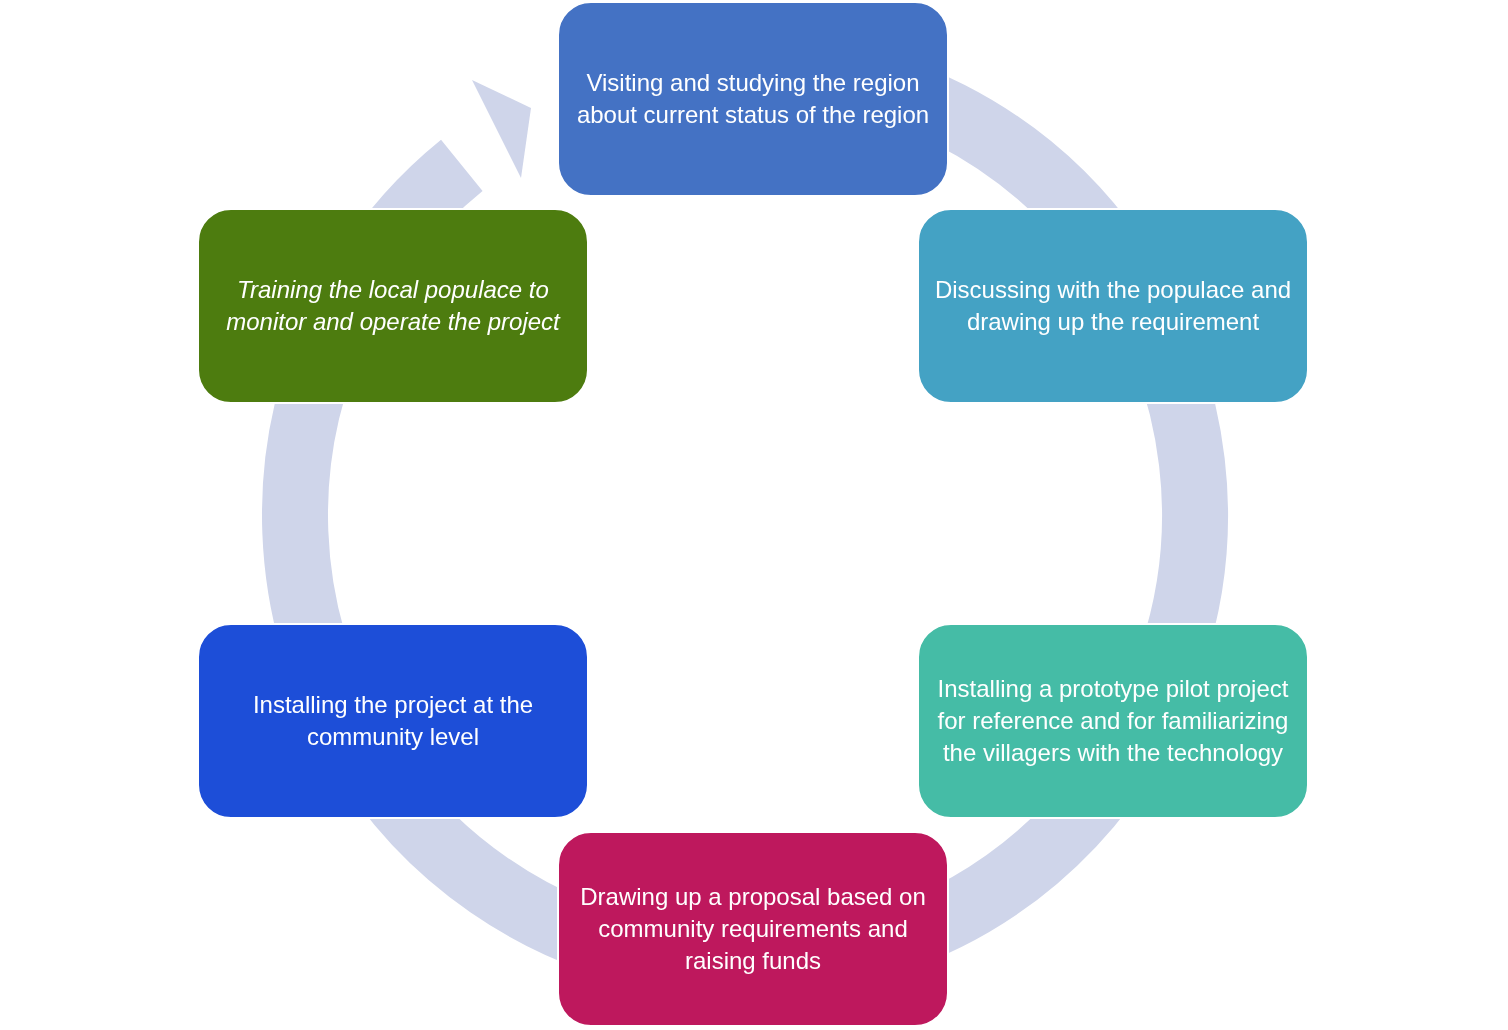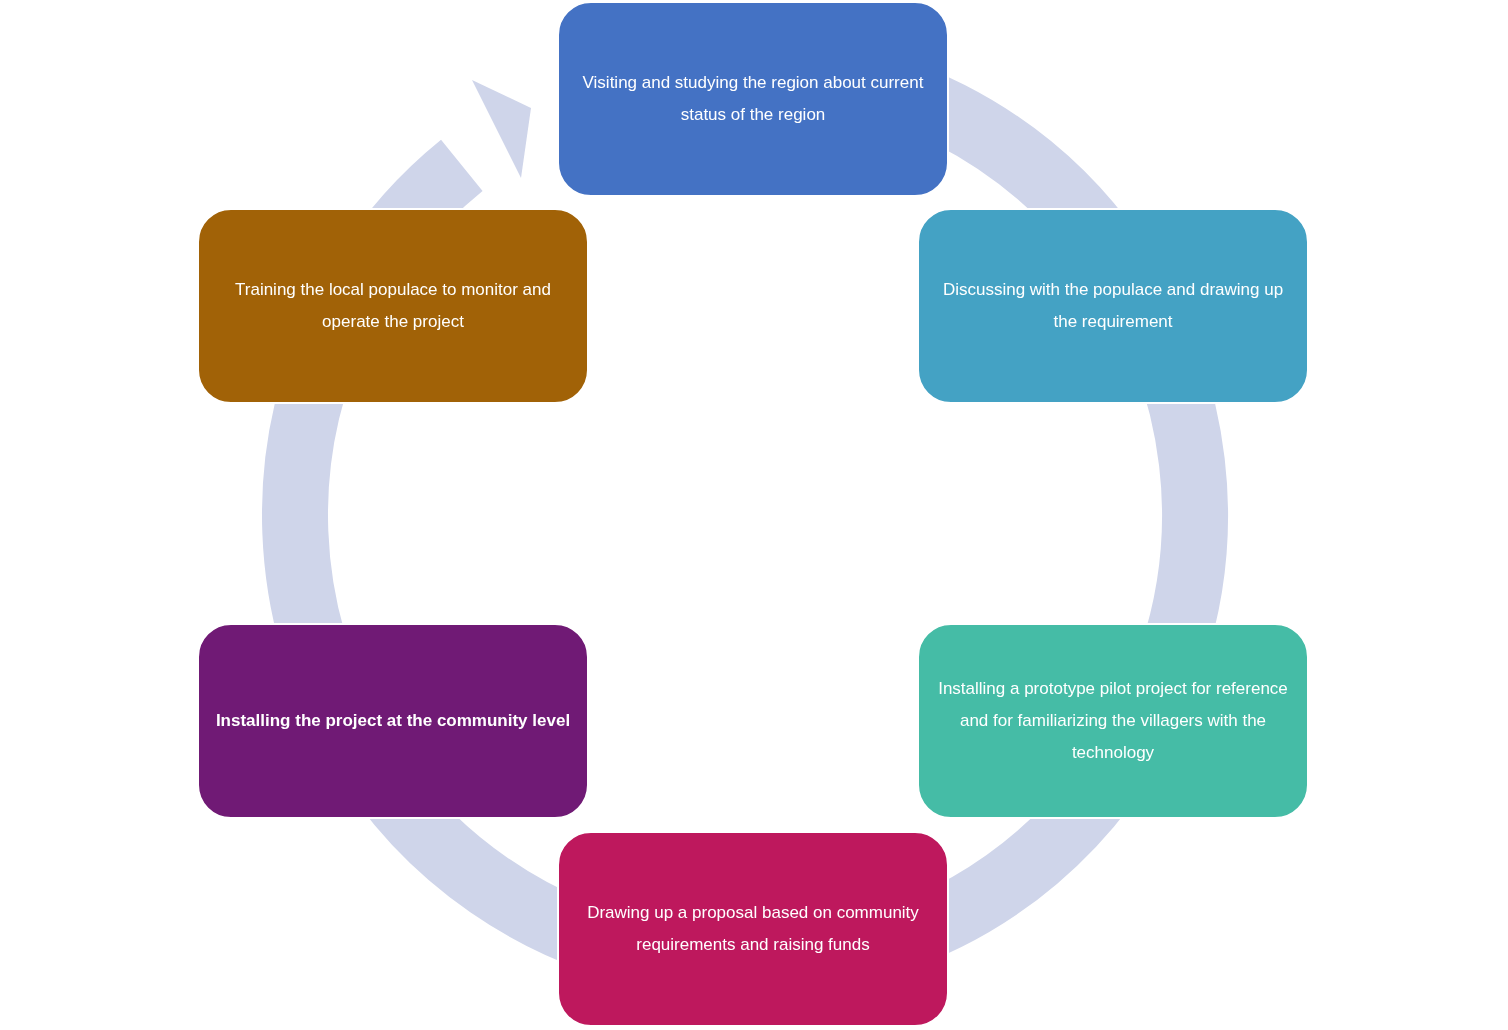--- a/index.html
+++ b/index.html
@@ -6,21 +6,21 @@
   body { width: 1508px; height: 1030px; position: relative; overflow: hidden;
          font-family: "Liberation Sans", "DejaVu Sans", sans-serif; }
   #ring { position: absolute; left: 0; top: 0; width: 1508px; height: 1030px; }
   .step {
     position: absolute; box-sizing: border-box;
     width: 392px; height: 196px;
     border-radius: 34px;
     border: 2px solid #ffffff;
     display: flex; align-items: center; justify-content: center;
     text-align: center; color: #ffffff;
-    font-size: 17px; line-height: 32px;
+    font-size: 24px; line-height: 32px;
     padding: 0 14px;
   }
   .step span { display: block; }
   #s0 { left: 557px; top: 1px; }
   #s1 { left: 917px; top: 208px; }
   #s2 { left: 917px; top: 623px; }
   #s3 { left: 557px; top: 831px; }
   #s4 { left: 197px; top: 623px; }
   #s5 { left: 197px; top: 208px; }
 </style>
@@ -37,18 +37,18 @@
 </div>
 <div class="step" id="s1" style="background: rgb(68, 162, 196);">
   <span>Discussing with the populace and drawing up the requirement</span>
 </div>
 <div class="step" id="s2" style="background: rgb(69, 188, 166);">
   <span>Installing a prototype pilot project for reference and for familiarizing the villagers with the technology</span>
 </div>
 <div class="step" id="s3" style="background: #be185d;">
   <span>Drawing up a proposal based on community requirements and raising funds</span>
 </div>
-<div class="step" id="s4" style="background: #701a75; font-weight: bold;">
+<div class="step" id="s4" style="background: #1d4ed8;">
   <span>Installing the project at the community level</span>
 </div>
-<div class="step" id="s5" style="background: #a16207;">
+<div class="step" id="s5" style="background: #4d7c0f; font-style: italic;">
   <span>Training the local populace to monitor and operate the project</span>
 </div>
 
 </body></html>

